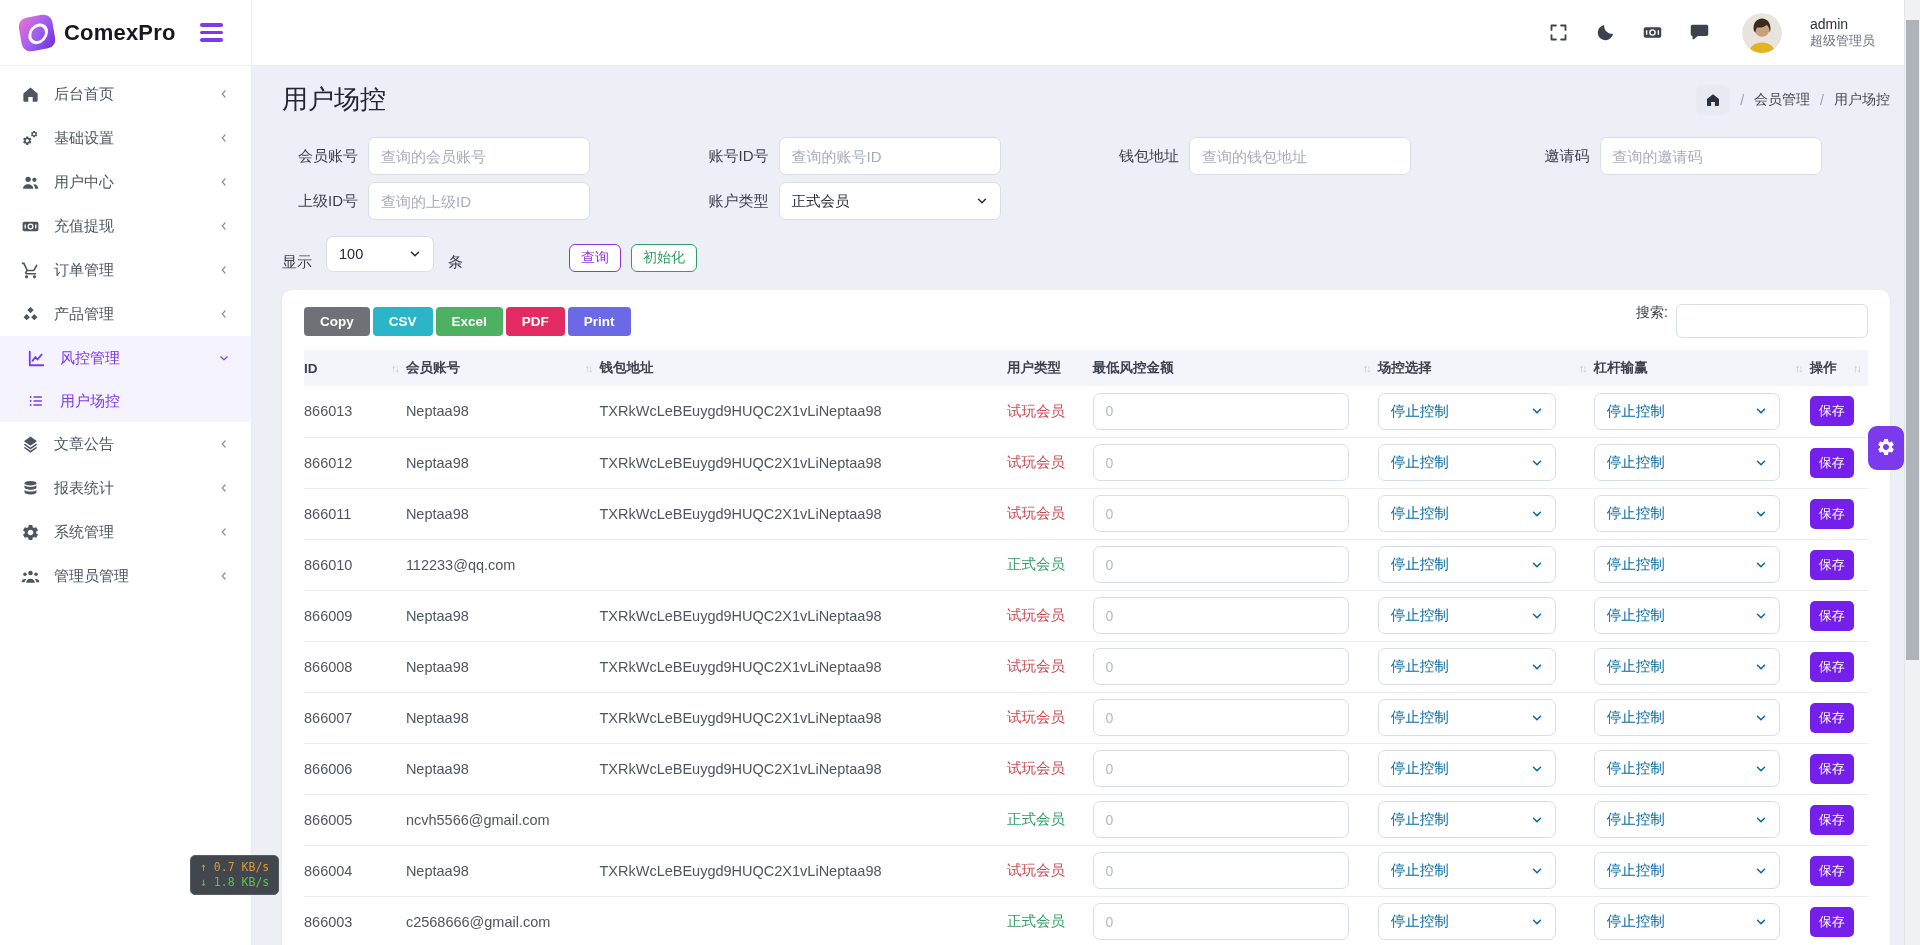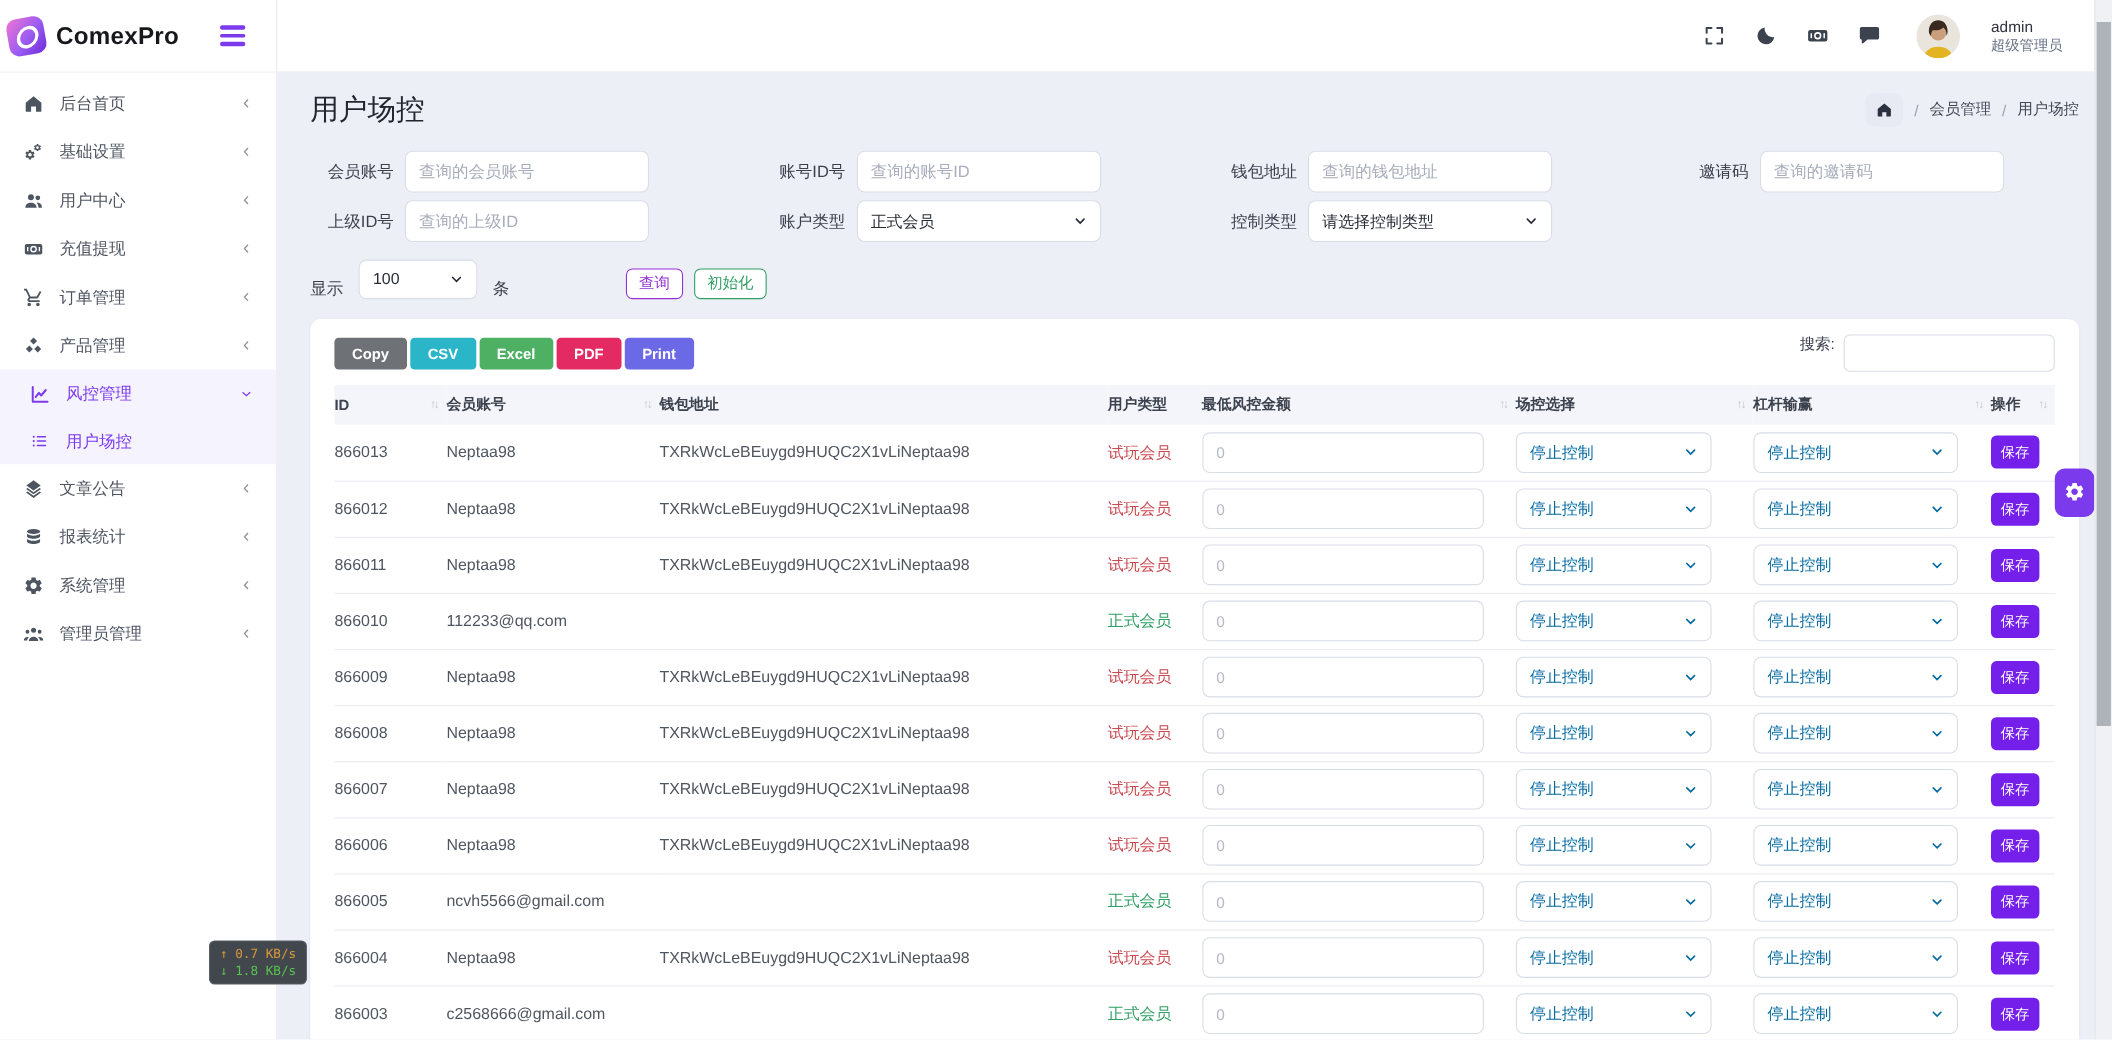--- a/index.html
+++ b/index.html
@@ -1,21 +1,21 @@
 <!DOCTYPE html>
 <html style="--accent: #7c3aed; --save: #7420ea; --query: #9333d6; --init: #2f9e63; --net_up: #d9983a; --net_down: #58c24f;"><head>
 <meta charset="utf-8">
 <style>
   * { box-sizing: border-box; margin: 0; padding: 0; }
   html,body { width:1920px; height:945px; overflow:hidden; }
   body { font-family:"Liberation Sans", sans-serif; background:#edeff6; color:#3c424e; position:relative; }
 
   
   .sidebar { position:absolute; left:0; top:0; width:252px; height:100%; background:#fff; border-right:1px solid #ecedf3; z-index:5; }
-  .side-logo { height:66px; display:flex; align-items:center; justify-content:space-between; padding:0 24px 0 7px; border-bottom:1px solid #efeff4; }
+  .side-logo { height:66px; display:flex; align-items:center; justify-content:space-between; padding:0 24px 0 20px; border-bottom:1px solid #efeff4; }
   .brand { display:flex; align-items:center; gap:10px; font-weight:bold; font-size:22px; color:#17181c; letter-spacing:.2px; }
   .brand-badge { width:34px; height:34px; border-radius:9px; background:linear-gradient(135deg,#f075d2 0%,#9a5cf2 55%,#6d28d9 100%); transform:rotate(-10deg); position:relative; flex:none; }
   .brand-badge::after { content:""; position:absolute; left:8px; top:8px; width:14px; height:14px; border:3px solid #fff; border-radius:50%; transform:skewX(-12deg); }
   .hamburger { background:none; border:none; cursor:pointer; display:flex; flex-direction:column; gap:4px; padding:4px; }
   .hamburger span { width:23px; height:3.4px; background:var(--accent); border-radius:2px; display:block; }
   .side-menu { padding-top:6px; }
   .side-group.active-group { background:#f5f3fd; }
   .side-item, .side-sub { height:44px; display:flex; align-items:center; gap:14px; padding:0 20px; font-size:15px; color:#4d5560; cursor:pointer; }
   .side-sub { height:42px; padding-left:24px; }
   .side-item.active, .side-sub.active { color:var(--accent);padding-left:26px; }
@@ -389,31 +389,20 @@
       <input class="f-input" placeholder="查询的邀请码" style="">
     </div>
     <div class="f-cell">
       <label class="f-label">上级ID号</label>
       <input class="f-input" placeholder="查询的上级ID" style="">
     </div>
     <div class="f-cell">
       <label class="f-label">账户类型</label>
       <div class="selbox f-sel dark">
         <span>正式会员</span>
-        <span class="selchev">
-            <svg viewBox="0 0 24 24" fill="none" stroke-width="3" stroke-linecap="round">
-              <path d="M5 8.5l7 7 7-7" stroke="currentColor"></path>
-            </svg>
-          </span>
-      </div>
-    </div>
-    <div class="f-cell">
-      <label class="f-label">控制类型</label>
-      <div class="selbox f-sel dark">
-        <span>请选择控制类型</span>
         <span class="selchev">
             <svg viewBox="0 0 24 24" fill="none" stroke-width="3" stroke-linecap="round">
               <path d="M5 8.5l7 7 7-7" stroke="currentColor"></path>
             </svg>
           </span>
       </div>
     </div>
     <div class="f-cell"></div>
   </div>
 

